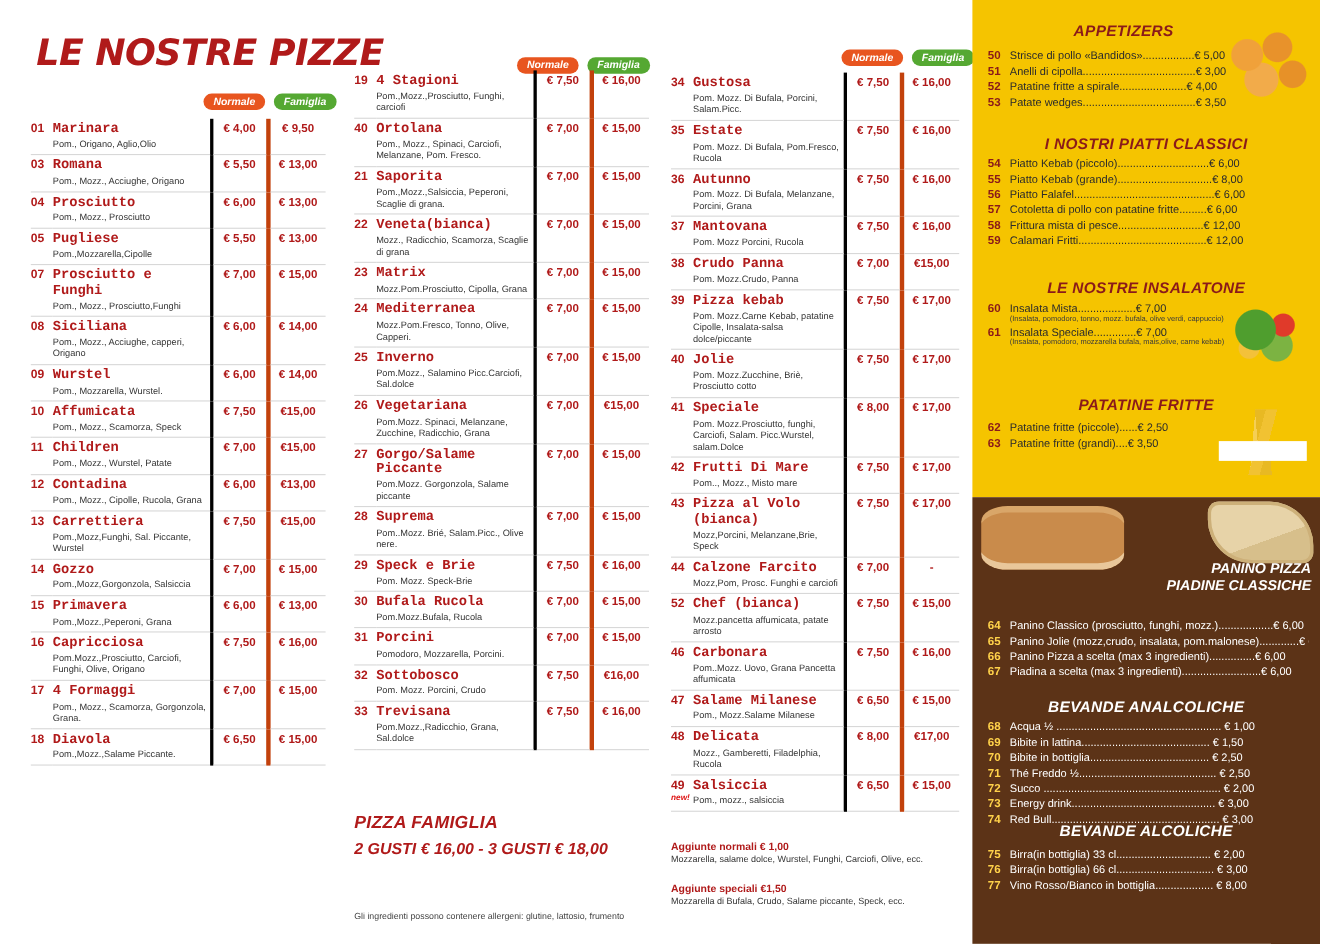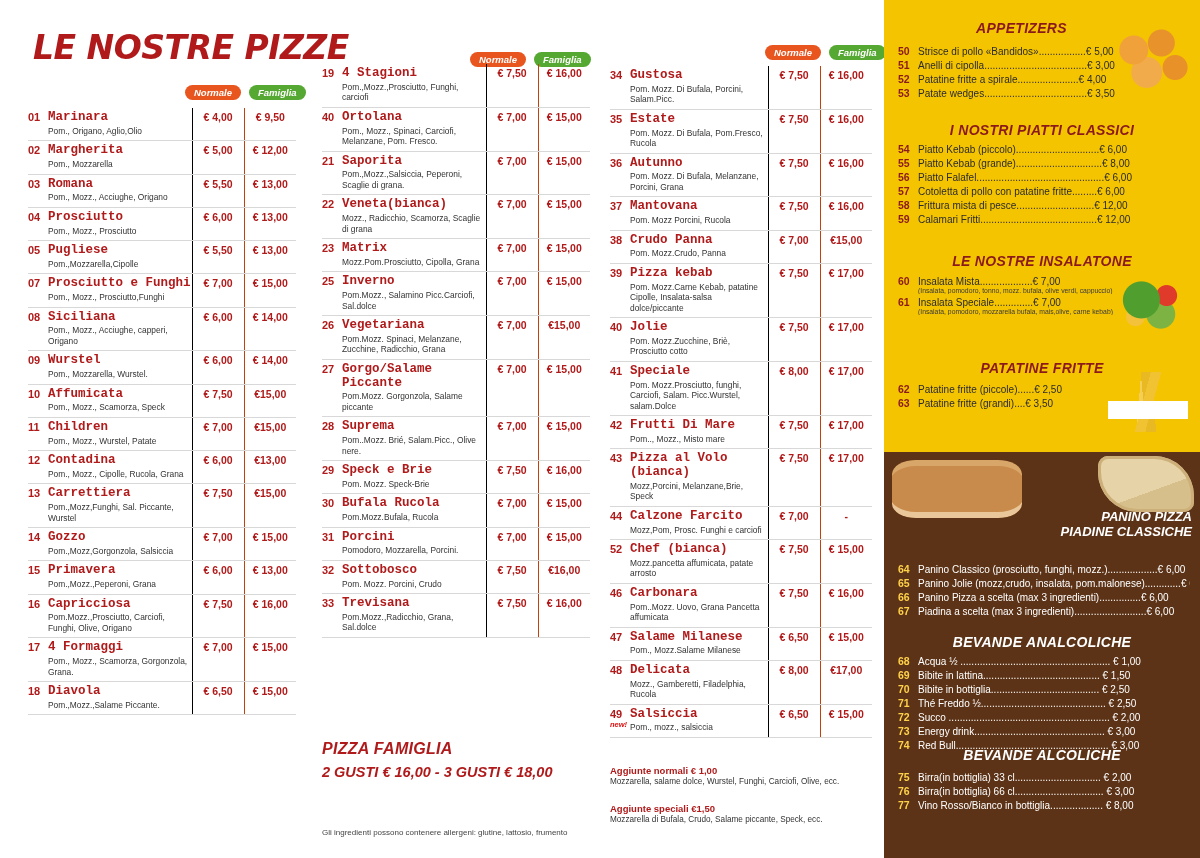--- a/index.html
+++ b/index.html
@@ -52,22 +52,22 @@
     width:20px; color:#b01a1a; font-size:11px; font-weight:bold;
     padding-right:3px; padding-top:4px; white-space:nowrap;
   }
   td.desc { padding-right:4px; }
   .iname { color:#b01a1a; font-size:12.5px; font-weight:bold; line-height:1.1;font-family:Liberation Mono, monospace; }
   .iing  { color:#333; font-size:8.4px; line-height:1.25; margin-top:1px; }
   td.p1, td.p2 {
     width:52px; text-align:center; color:#b01a1a; font-size:10.5px;
     font-weight:bold; white-space:nowrap; padding-top:6px;
   }
-  td.p1 { border-left:1px solid #000000; }
-  td.p2 { border-left:1px solid #c2410c; }
+  td.p1 { border-left:3px solid #000000; }
+  td.p2 { border-left:4px solid #c2410c; }
 
   .newtag { color:#d11; font-size:7.5px; font-weight:bold; font-style:italic; display:block; }
 
   .famiglia-box { position:absolute; left:322px; top:740px; width:270px; }
   .famiglia-box .l1 {
     color:#b01a1a; font-weight:bold; font-size:16px; font-style:italic; letter-spacing:0.3px;
   }
   .famiglia-box .l2 {
     color:#b01a1a; font-weight:bold; font-size:14.5px; margin-top:6px; font-style:italic;
   }
@@ -169,29 +169,20 @@
             <tr>
               <td class="num">01</td>
               <td class="desc">
                 <div class="iname">Marinara</div>
                 <div class="iing">Pom., Origano, Aglio,Olio</div>
               </td>
               <td class="p1">€ 4,00</td>
               <td class="p2">€ 9,50</td>
             </tr>
             <tr>
-              <td class="num">02</td>
-              <td class="desc">
-                <div class="iname">Margherita</div>
-                <div class="iing">Pom., Mozzarella</div>
-              </td>
-              <td class="p1">€ 5,00</td>
-              <td class="p2">€ 12,00</td>
-            </tr>
-            <tr>
               <td class="num">03</td>
               <td class="desc">
                 <div class="iname">Romana</div>
                 <div class="iing">Pom., Mozz., Acciughe, Origano</div>
               </td>
               <td class="p1">€ 5,50</td>
               <td class="p2">€ 13,00</td>
             </tr>
             <tr>
               <td class="num">04</td>
@@ -359,20 +350,29 @@
                 <div class="iing">Mozz., Radicchio, Scamorza, Scaglie di grana</div>
               </td>
               <td class="p1">€ 7,00</td>
               <td class="p2">€ 15,00</td>
             </tr>
             <tr>
               <td class="num">23</td>
               <td class="desc">
                 <div class="iname">Matrix</div>
                 <div class="iing">Mozz.Pom.Prosciutto, Cipolla, Grana</div>
+              </td>
+              <td class="p1">€ 7,00</td>
+              <td class="p2">€ 15,00</td>
+            </tr>
+            <tr>
+              <td class="num">24</td>
+              <td class="desc">
+                <div class="iname">Mediterranea</div>
+                <div class="iing">Mozz.Pom.Fresco, Tonno, Olive, Capperi.</div>
               </td>
               <td class="p1">€ 7,00</td>
               <td class="p2">€ 15,00</td>
             </tr>
             <tr>
               <td class="num">25</td>
               <td class="desc">
                 <div class="iname">Inverno</div>
                 <div class="iing">Pom.Mozz., Salamino Picc.Carciofi, Sal.dolce</div>
               </td>

